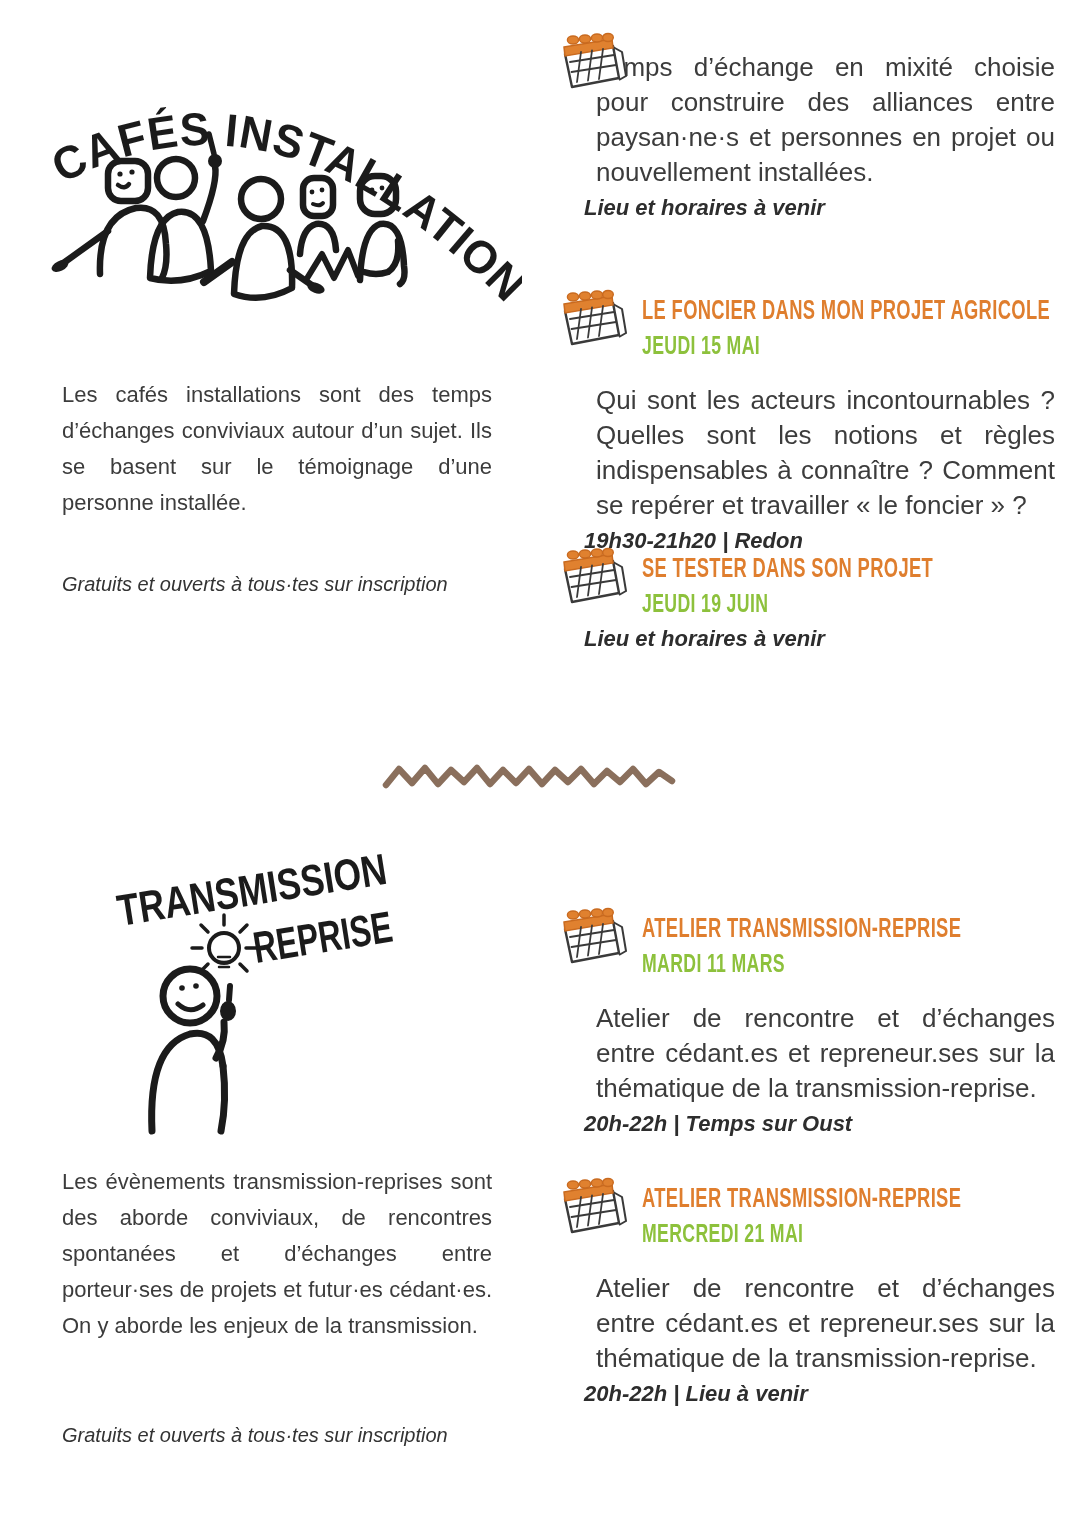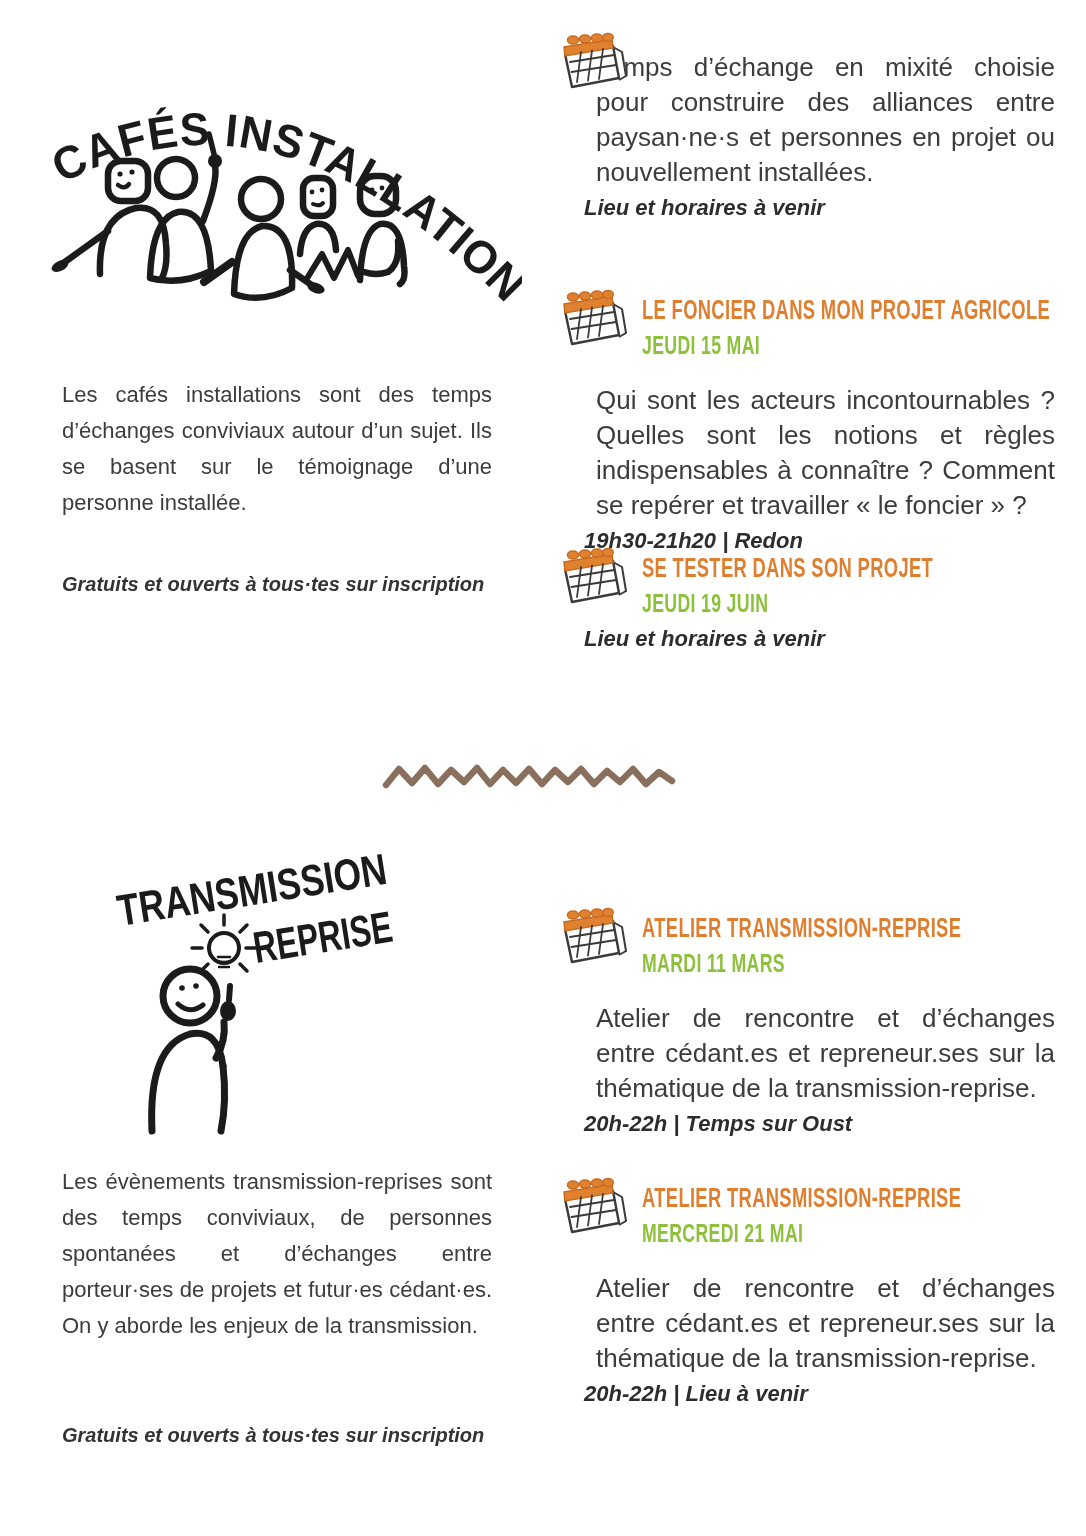--- a/index.html
+++ b/index.html
@@ -11,21 +11,21 @@
   .illus{position:absolute;}
   .illus-cafes{left:48px;top:66px;width:474px;height:274px;}
   .illus-trans{left:106px;top:826px;width:352px;height:318px;}
   .col-desc{
     position:absolute;left:62px;width:430px;
     font-size:22px;line-height:36px;color:#3c3c3c;text-align:justify;
   }
   .cafes-desc{top:355px;}
   .trans-desc{top:1142px;}
   .col-note{
-    position:absolute;left:62px;font-size:20px;font-style:italic;color:#333333;font-weight:bold;
+    position:absolute;left:62px;font-size:20px;font-style:italic;color:#333333;
   }
   .cafes-note{top:553px;}
   .trans-note{top:1404px;}
   
   .wave{position:absolute;left:380px;top:760px;}
   
   .event{position:absolute;left:563px;width:495px;}
   .ev1{top:30px;}  .ev2{top:287px;}  .ev3{top:545px;}  .ev4{top:905px;}  .ev5{top:1175px;}
   .cal{position:absolute;left:0;top:2px;}
   .ev-head{margin-left:79px;padding-top:6px;}
@@ -144,21 +144,21 @@
       <circle cx="90" cy="160" r="2.8" fill="#1b1b1b" stroke="none"></circle>
       <path d="M72 178 q12 11 25 1" stroke-width="5"></path>
       <path d="M46 305 Q42 220 84 208 Q112 202 117 240"></path>
       <path d="M117 240 Q121 275 115 305"></path>
       <path d="M110 232 Q120 215 118 196"></path>
       <ellipse cx="122" cy="185" rx="8" ry="10" fill="#1b1b1b" stroke="none"></ellipse>
       <path d="M123 174 L124 160" stroke-width="6"></path>
     </g>
   </svg>
 
-  <p class="col-desc trans-desc">Les évènements transmission-reprises sont des temps conviviaux, de personnes spontanées et d’échanges entre porteur·ses de projets et futur·es cédant·es. On y aborde les enjeux de la transmission.</p>
+  <p class="col-desc trans-desc">Les évènements transmission-reprises sont des aborde conviviaux, de rencontres spontanées et d’échanges entre porteur·ses de projets et futur·es cédant·es. On y aborde les enjeux de la transmission.</p>
   <p class="col-note trans-note">Gratuits et ouverts à tous·tes sur inscription</p>
 
   <div class="event ev1">
     <svg class="cal" width="64" height="58" viewBox="0 0 64 58">
         <use href="#calsym"></use>
       </svg>
     <div class="ev-body">Temps d’échange en mixité choisie pour construire des alliances entre paysan·ne·s et personnes en projet ou nouvellement installées.</div>
     <div class="ev-details">Lieu et horaires à venir</div>
   </div>
 

